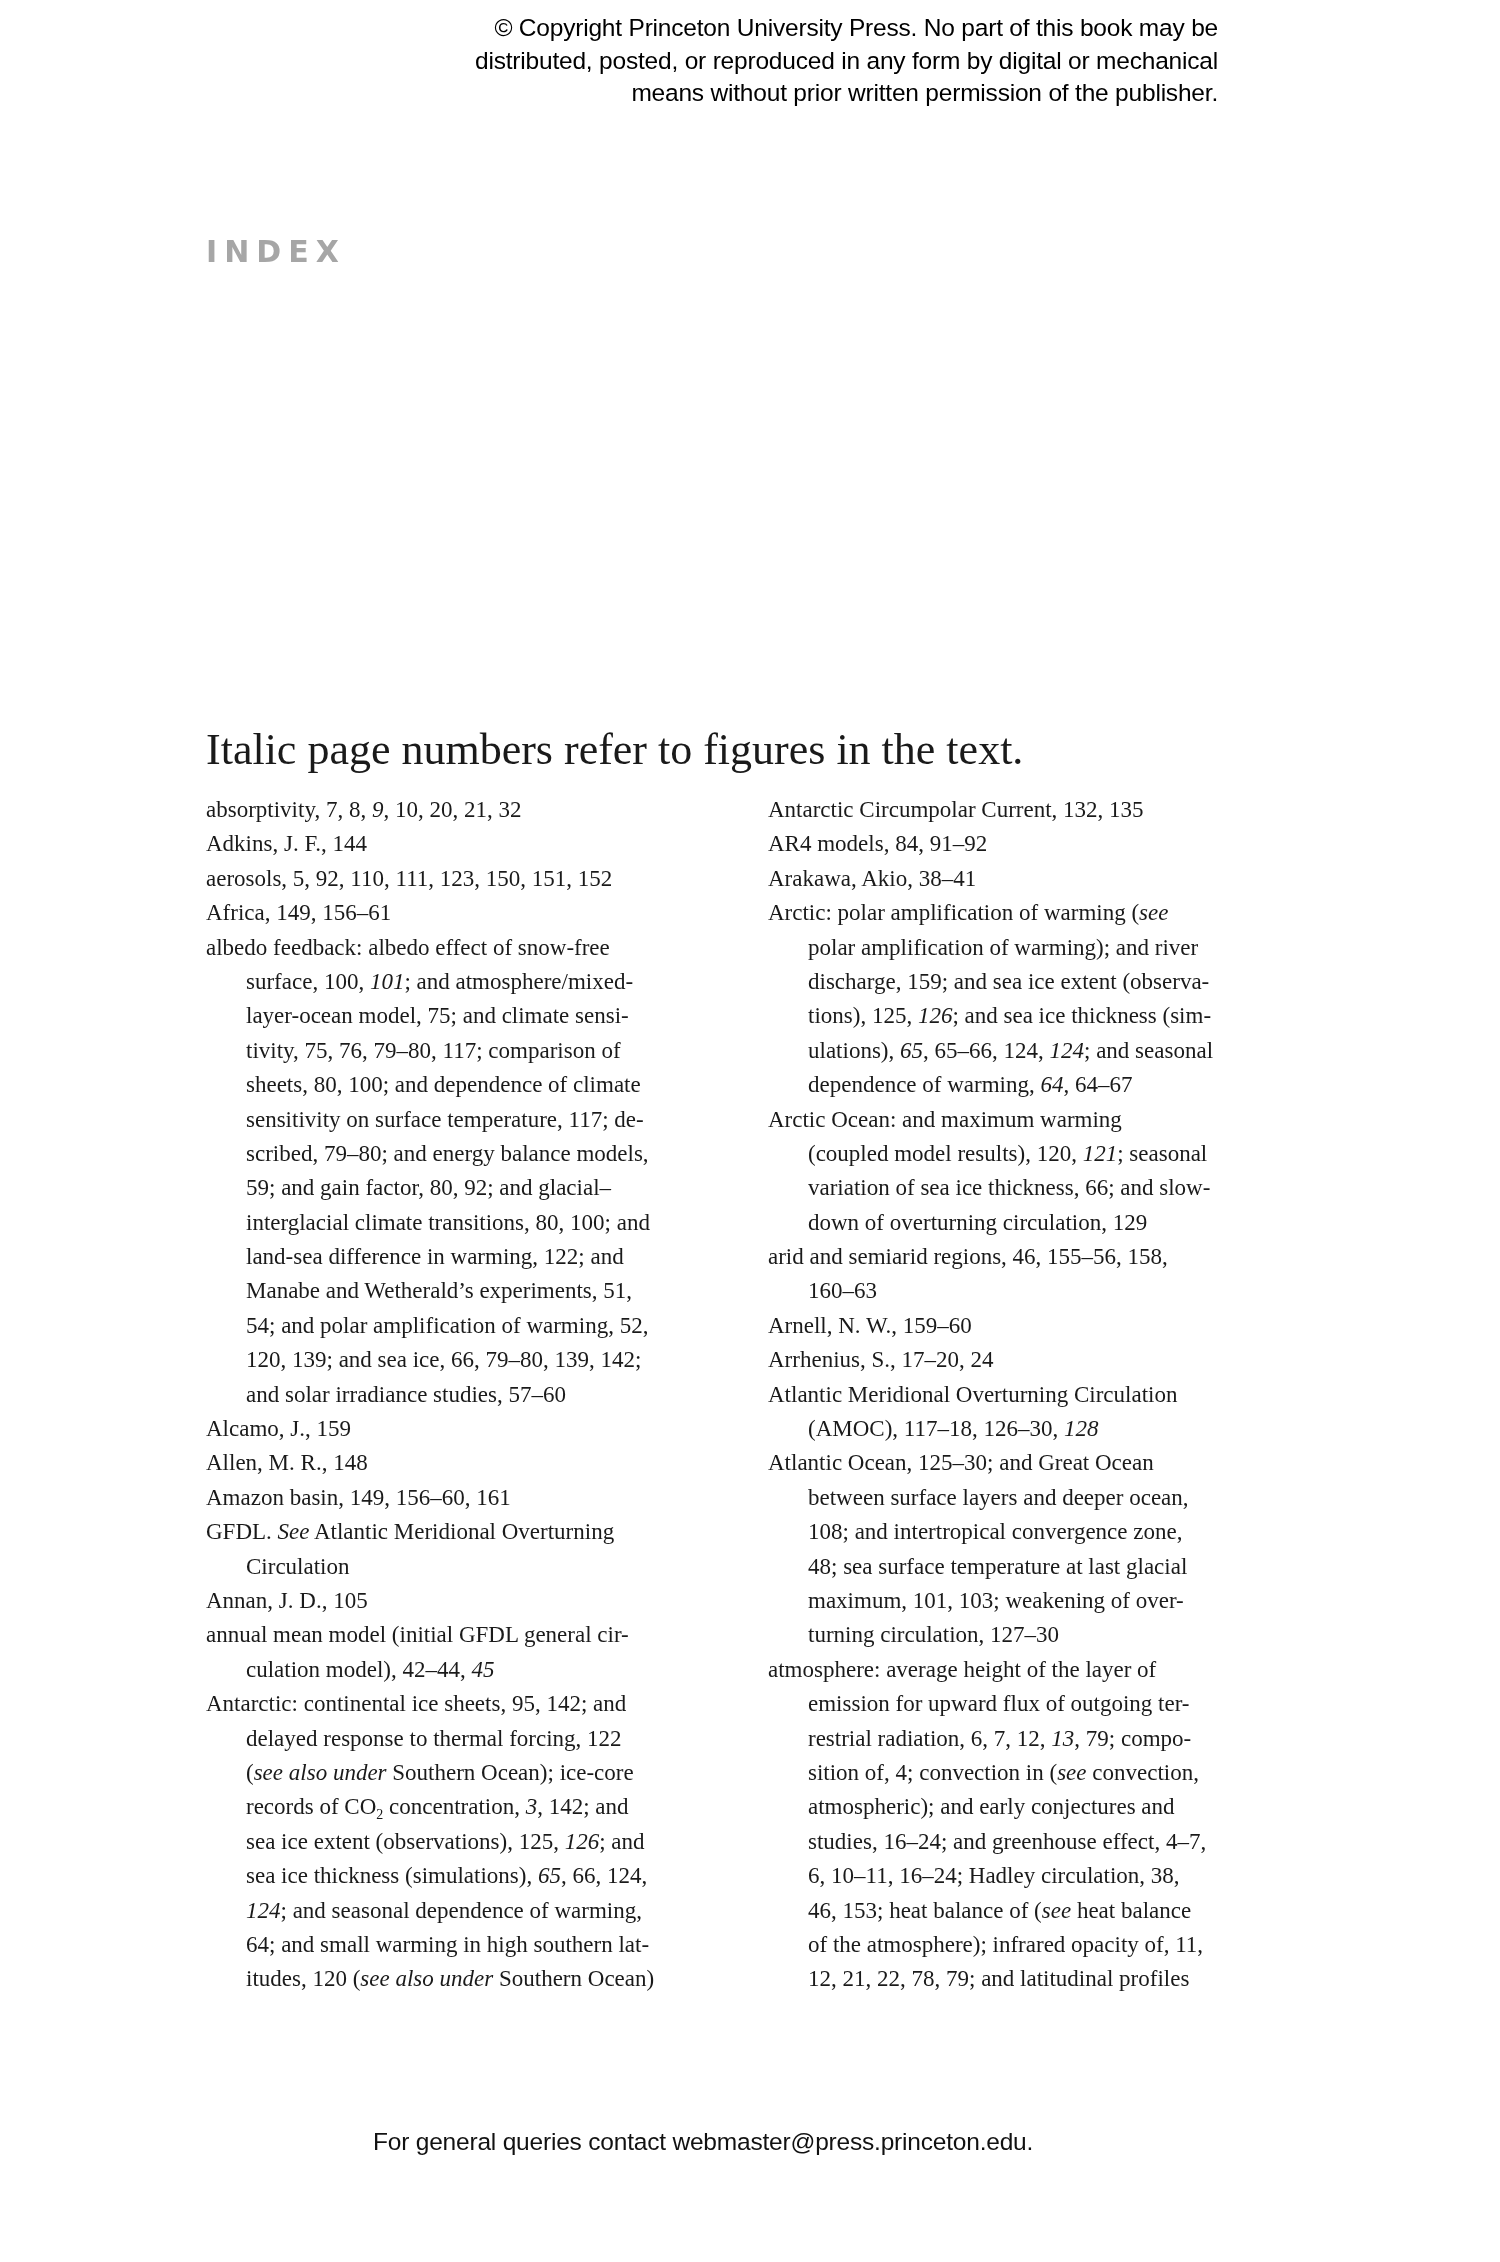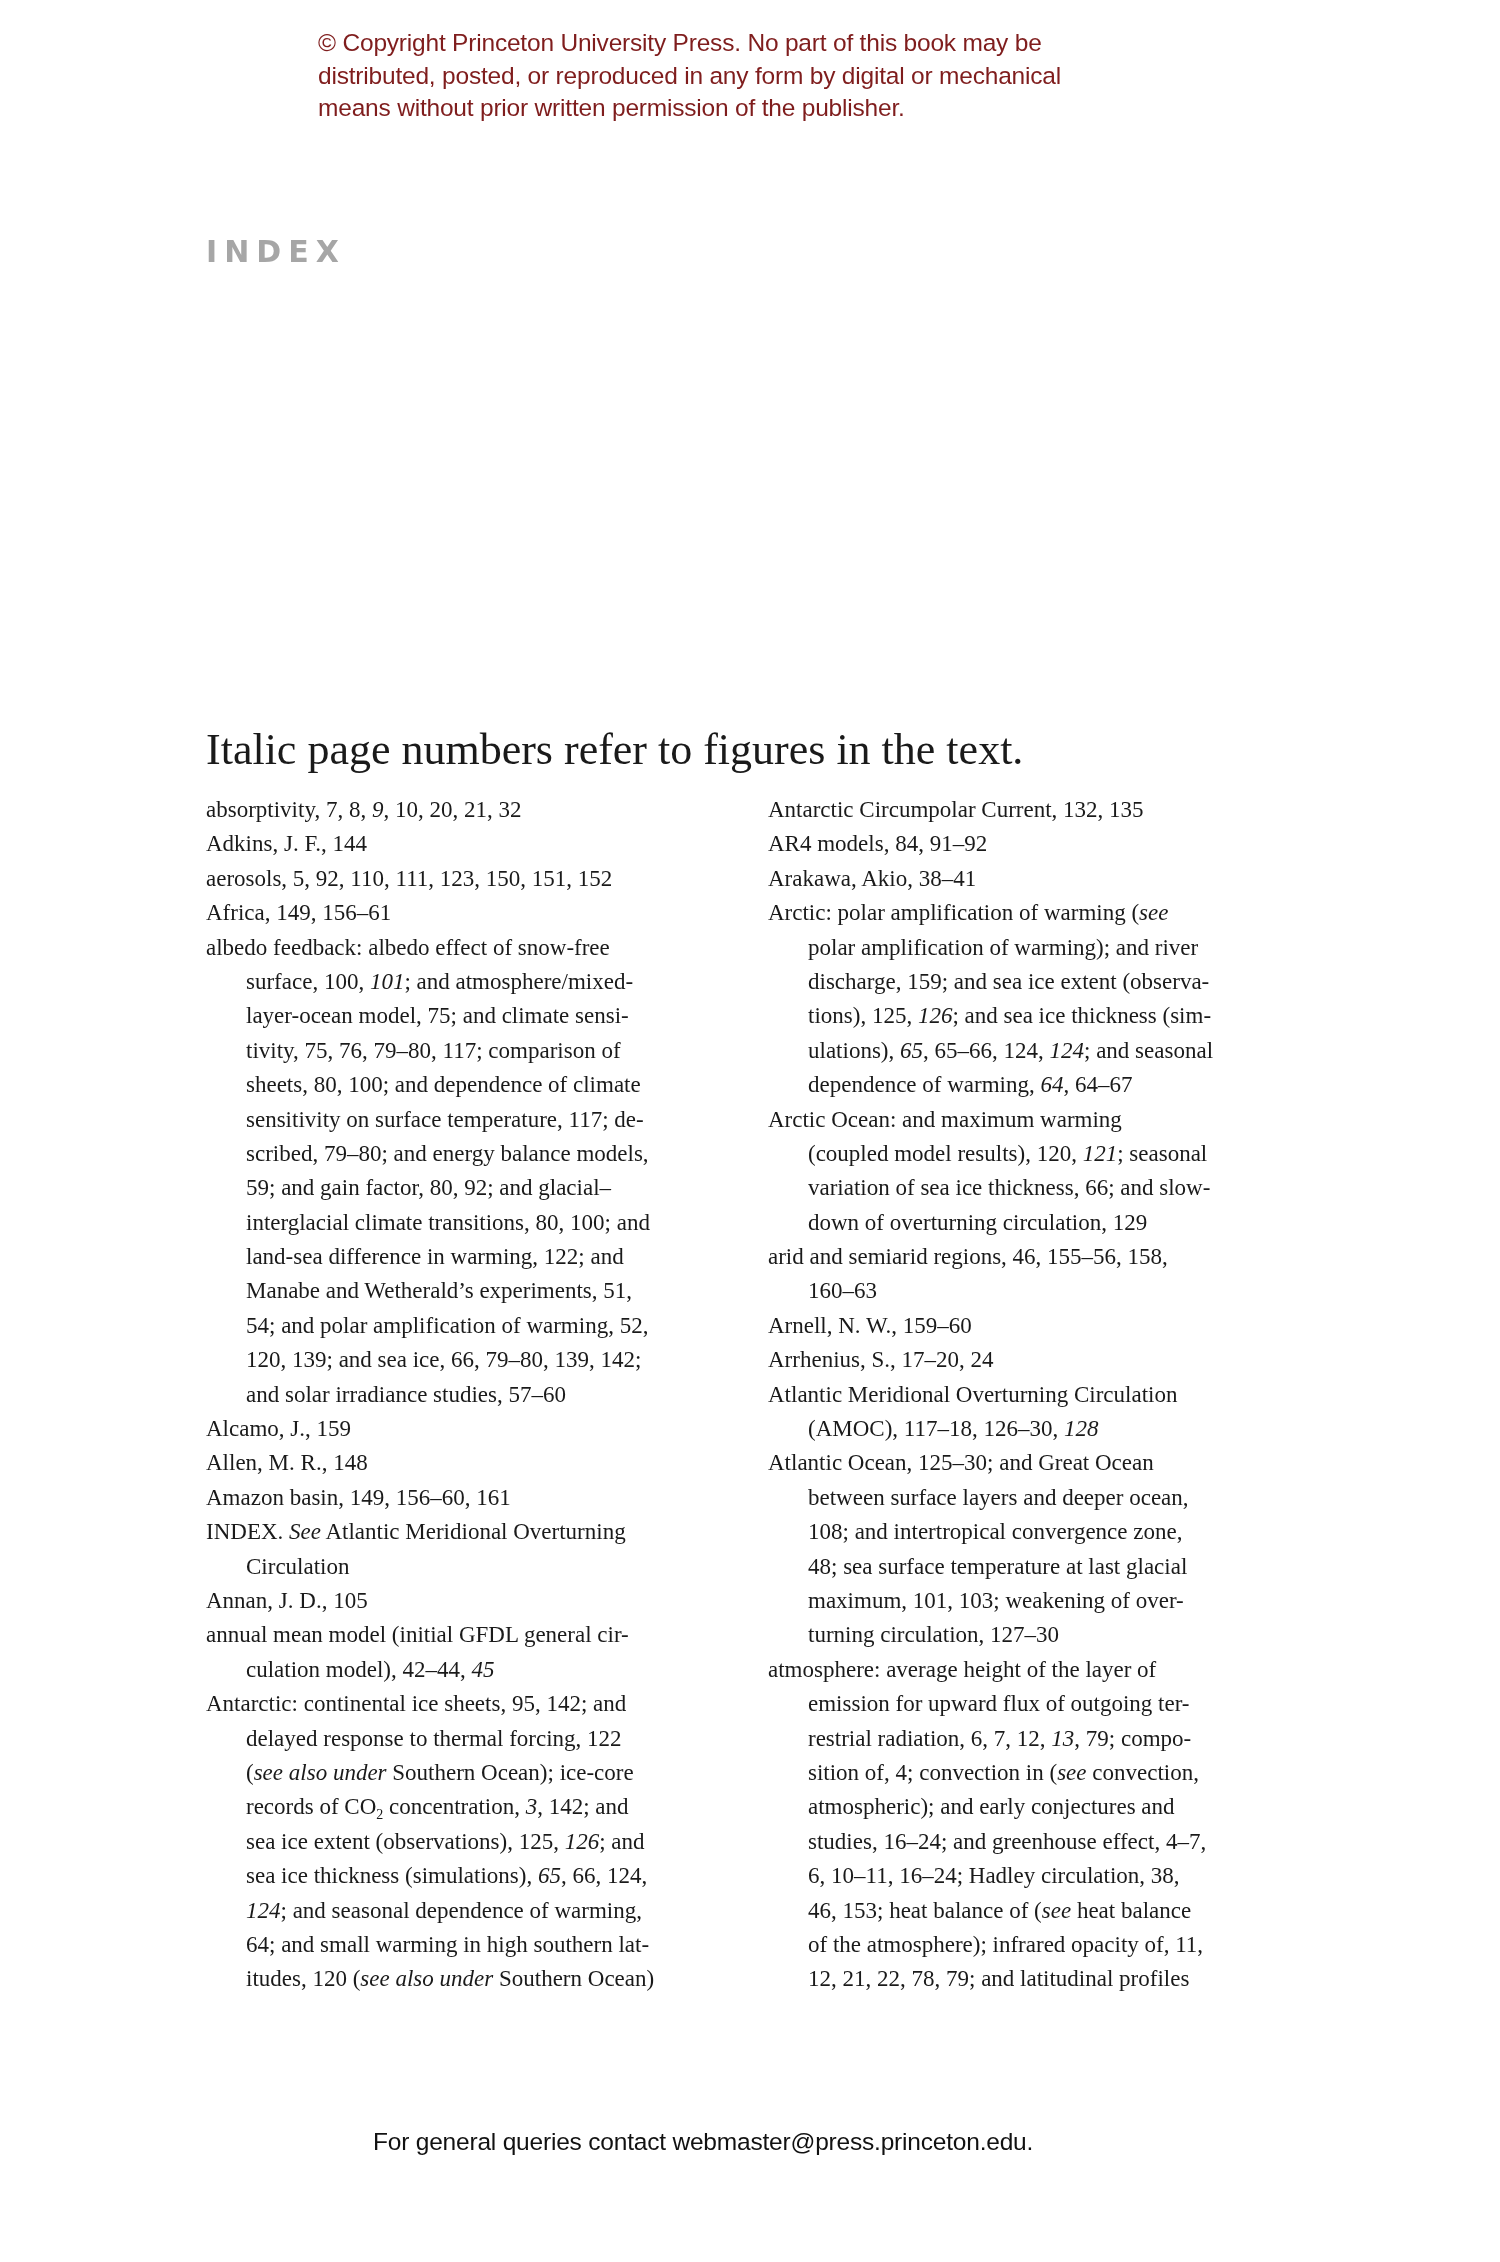--- a/index.html
+++ b/index.html
@@ -1,20 +1,20 @@
 <!DOCTYPE html>
 <html><head>
 <meta charset="utf-8">
 <style>
   html, body { margin: 0; padding: 0; background: #ffffff; }
   body { width: 1500px; height: 2262px; position: relative; overflow: hidden; }
   .copyright {
-    position: absolute; left: 318px; top: 27px; width: 900px;
+    position: absolute; left: 318px; top: 12px; width: 900px;
     font-family: "Liberation Sans", sans-serif; font-size: 24.5px; line-height: 32.5px;
-    color: #7f1d1d; letter-spacing: -0.2px;
+    color: #000000; letter-spacing: -0.2px; text-align: right;
   }
   .copyright div { white-space: nowrap; }
   .index-title {
     position: absolute; left: 206px; top: 234px;
     font-family: "DejaVu Sans", sans-serif; font-weight: bold; font-size: 30px;
     letter-spacing: 7px; color: #a6a6a6;
   }
   .note {
     position: absolute; left: 206px; top: 712px;
     font-family: "Liberation Serif", serif; font-size: 44px; color: #1a1a1a; white-space: nowrap; margin-top: 12px;
@@ -63,21 +63,21 @@
     <div class="line indent"><span>59; and gain factor, 80, 92; and glacial–</span></div>
     <div class="line indent"><span>interglacial climate transitions, 80, 100; and</span></div>
     <div class="line indent"><span>land-sea difference in warming, 122; and</span></div>
     <div class="line indent"><span>Manabe and Wetherald’s experiments, 51,</span></div>
     <div class="line indent"><span>54; and polar amplification of warming, 52,</span></div>
     <div class="line indent"><span>120, 139; and sea ice, 66, 79–80, 139, 142;</span></div>
     <div class="line indent"><span>and solar irradiance studies, 57–60</span></div>
     <div class="line"><span>Alcamo, J., 159</span></div>
     <div class="line"><span>Allen, M. R., 148</span></div>
     <div class="line"><span>Amazon basin, 149, 156–60, 161</span></div>
-    <div class="line"><span>INDEX. </span><span class="it">See</span><span> Atlantic Meridional Overturning</span></div>
+    <div class="line"><span>GFDL. </span><span class="it">See</span><span> Atlantic Meridional Overturning</span></div>
     <div class="line indent"><span>Circulation</span></div>
     <div class="line"><span>Annan, J. D., 105</span></div>
     <div class="line"><span>annual mean model (initial GFDL general cir-</span></div>
     <div class="line indent"><span>culation model), 42–44, </span><span class="it">45</span></div>
     <div class="line"><span>Antarctic: continental ice sheets, 95, 142; and</span></div>
     <div class="line indent"><span>delayed response to thermal forcing, 122</span></div>
     <div class="line indent"><span>(</span><span class="it">see also under</span><span> Southern Ocean); ice-core</span></div>
     <div class="line indent"><span>records of CO</span><sub>2</sub><span> concentration, </span><span class="it">3</span><span>, 142; and</span></div>
     <div class="line indent"><span>sea ice extent (observations), 125, </span><span class="it">126</span><span>; and</span></div>
     <div class="line indent"><span>sea ice thickness (simulations), </span><span class="it">65</span><span>, 66, 124,</span></div>

